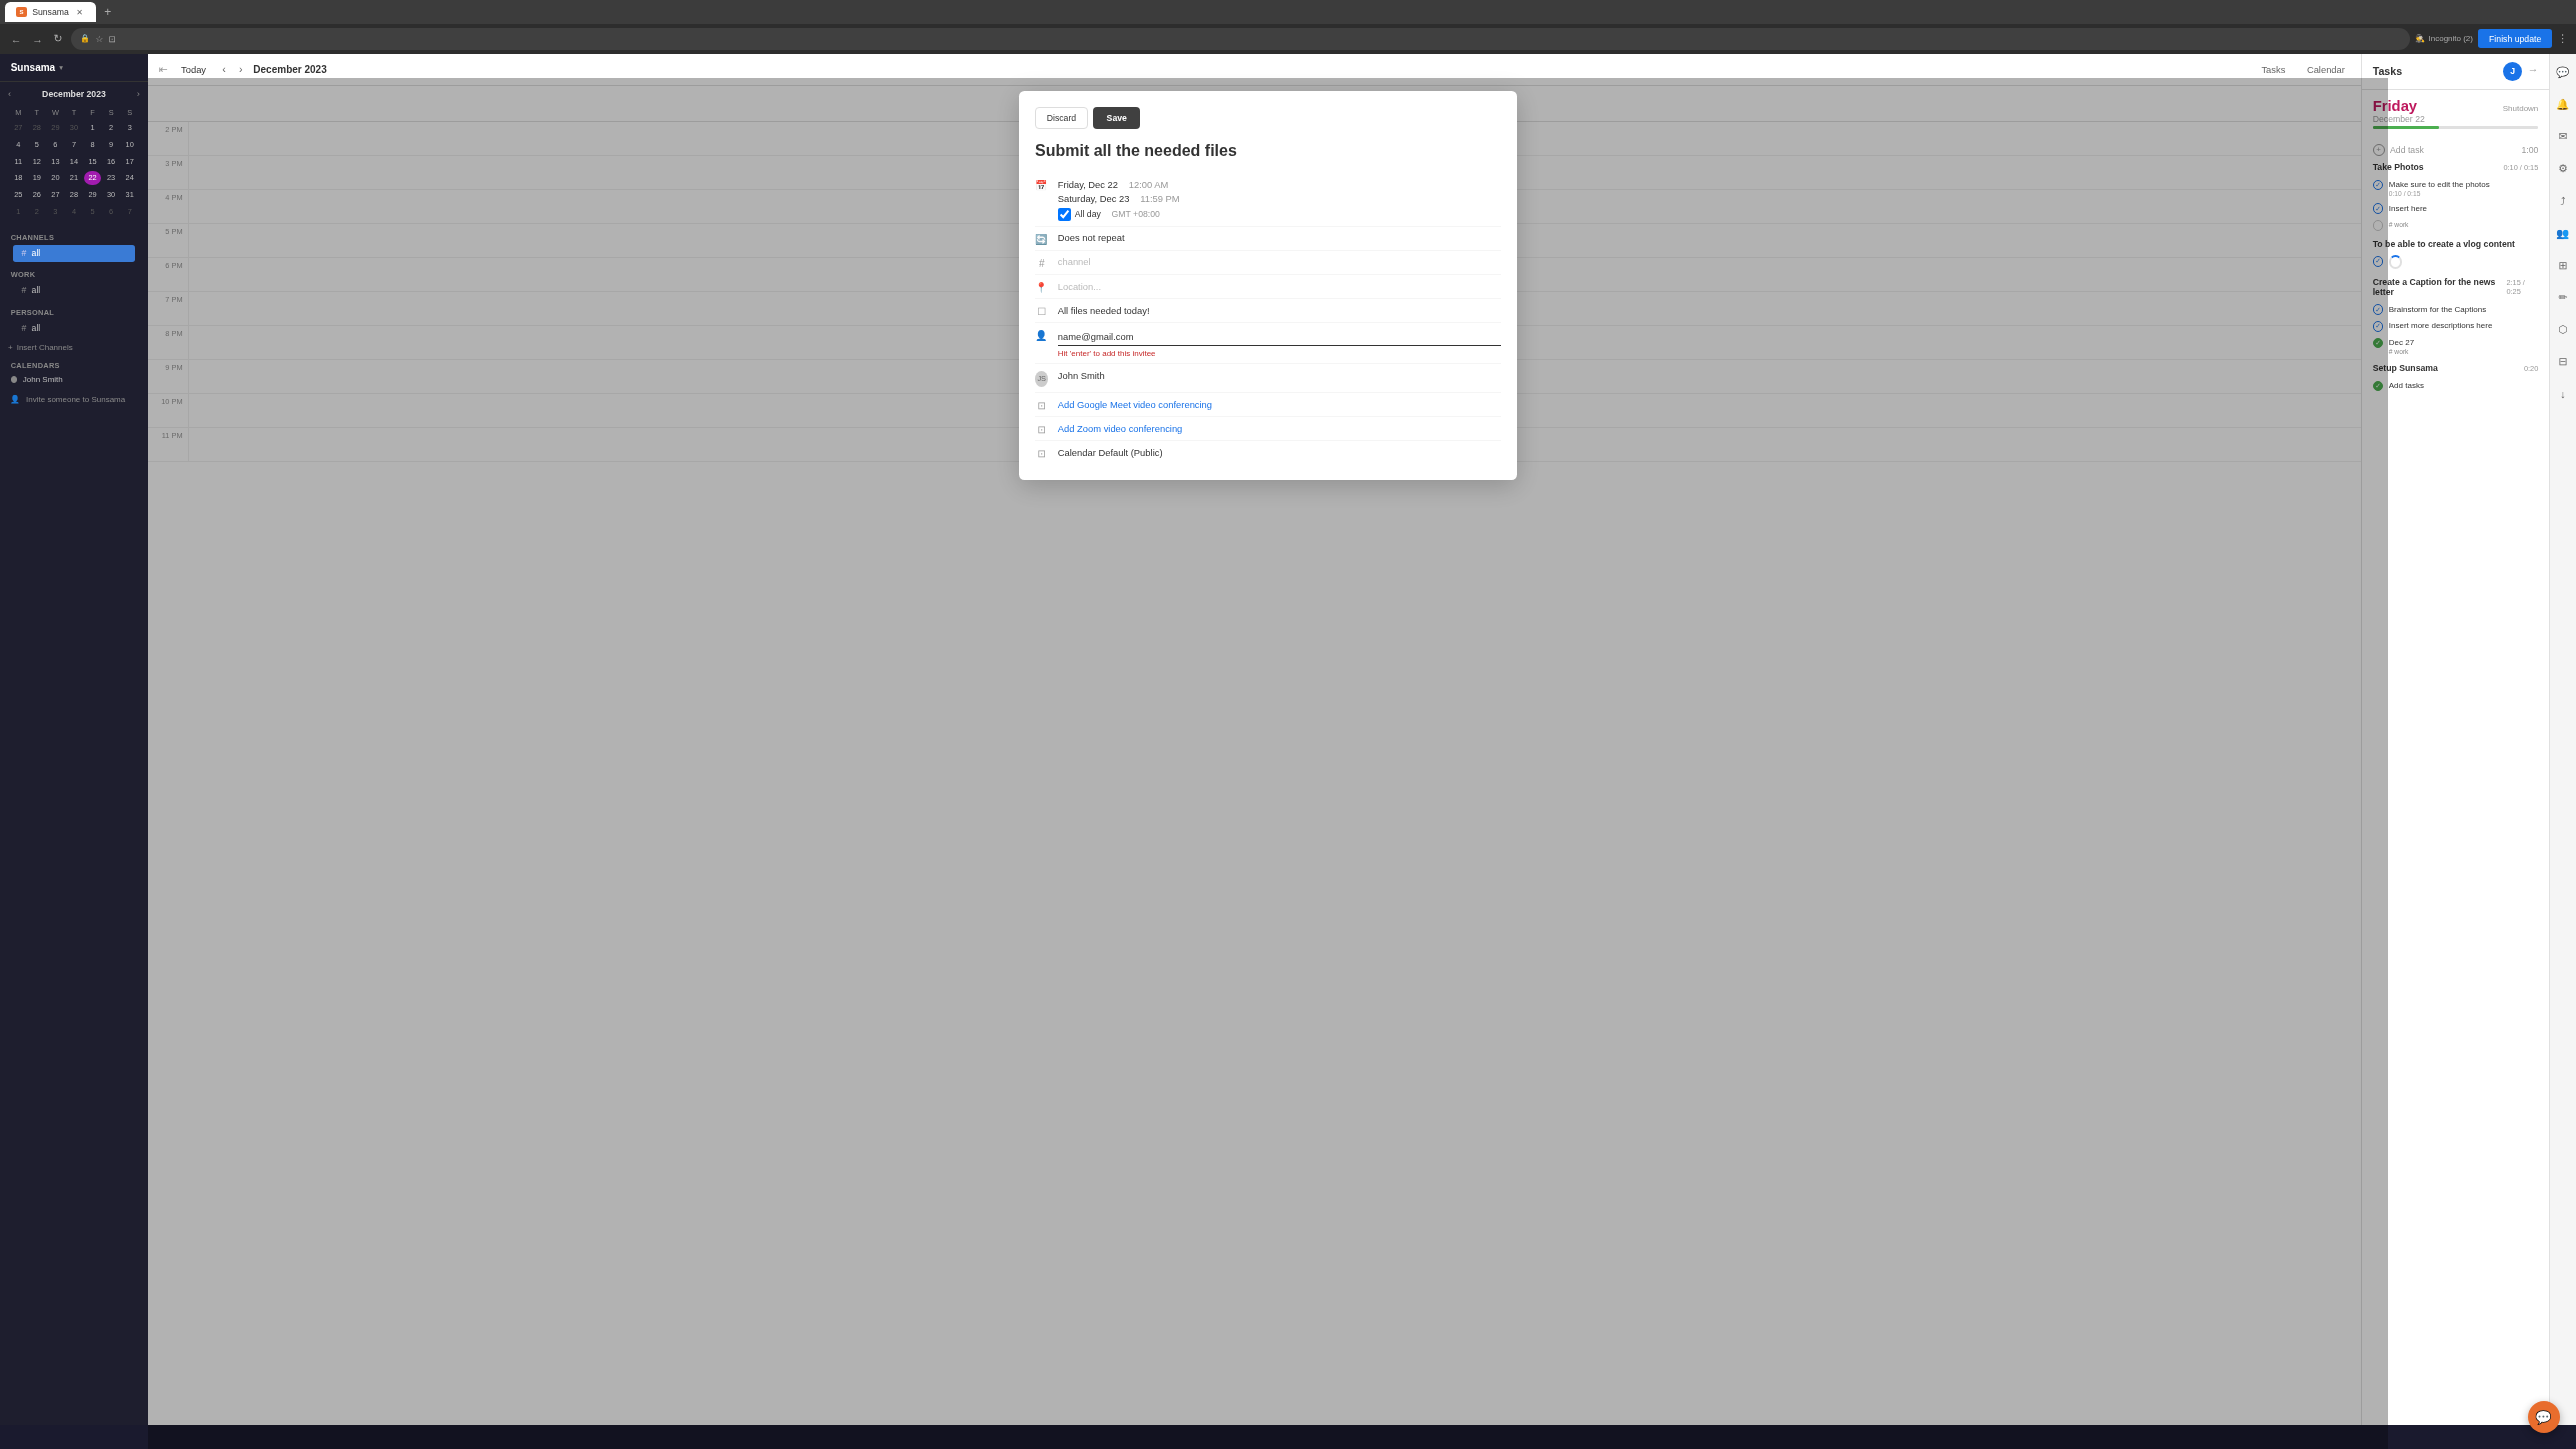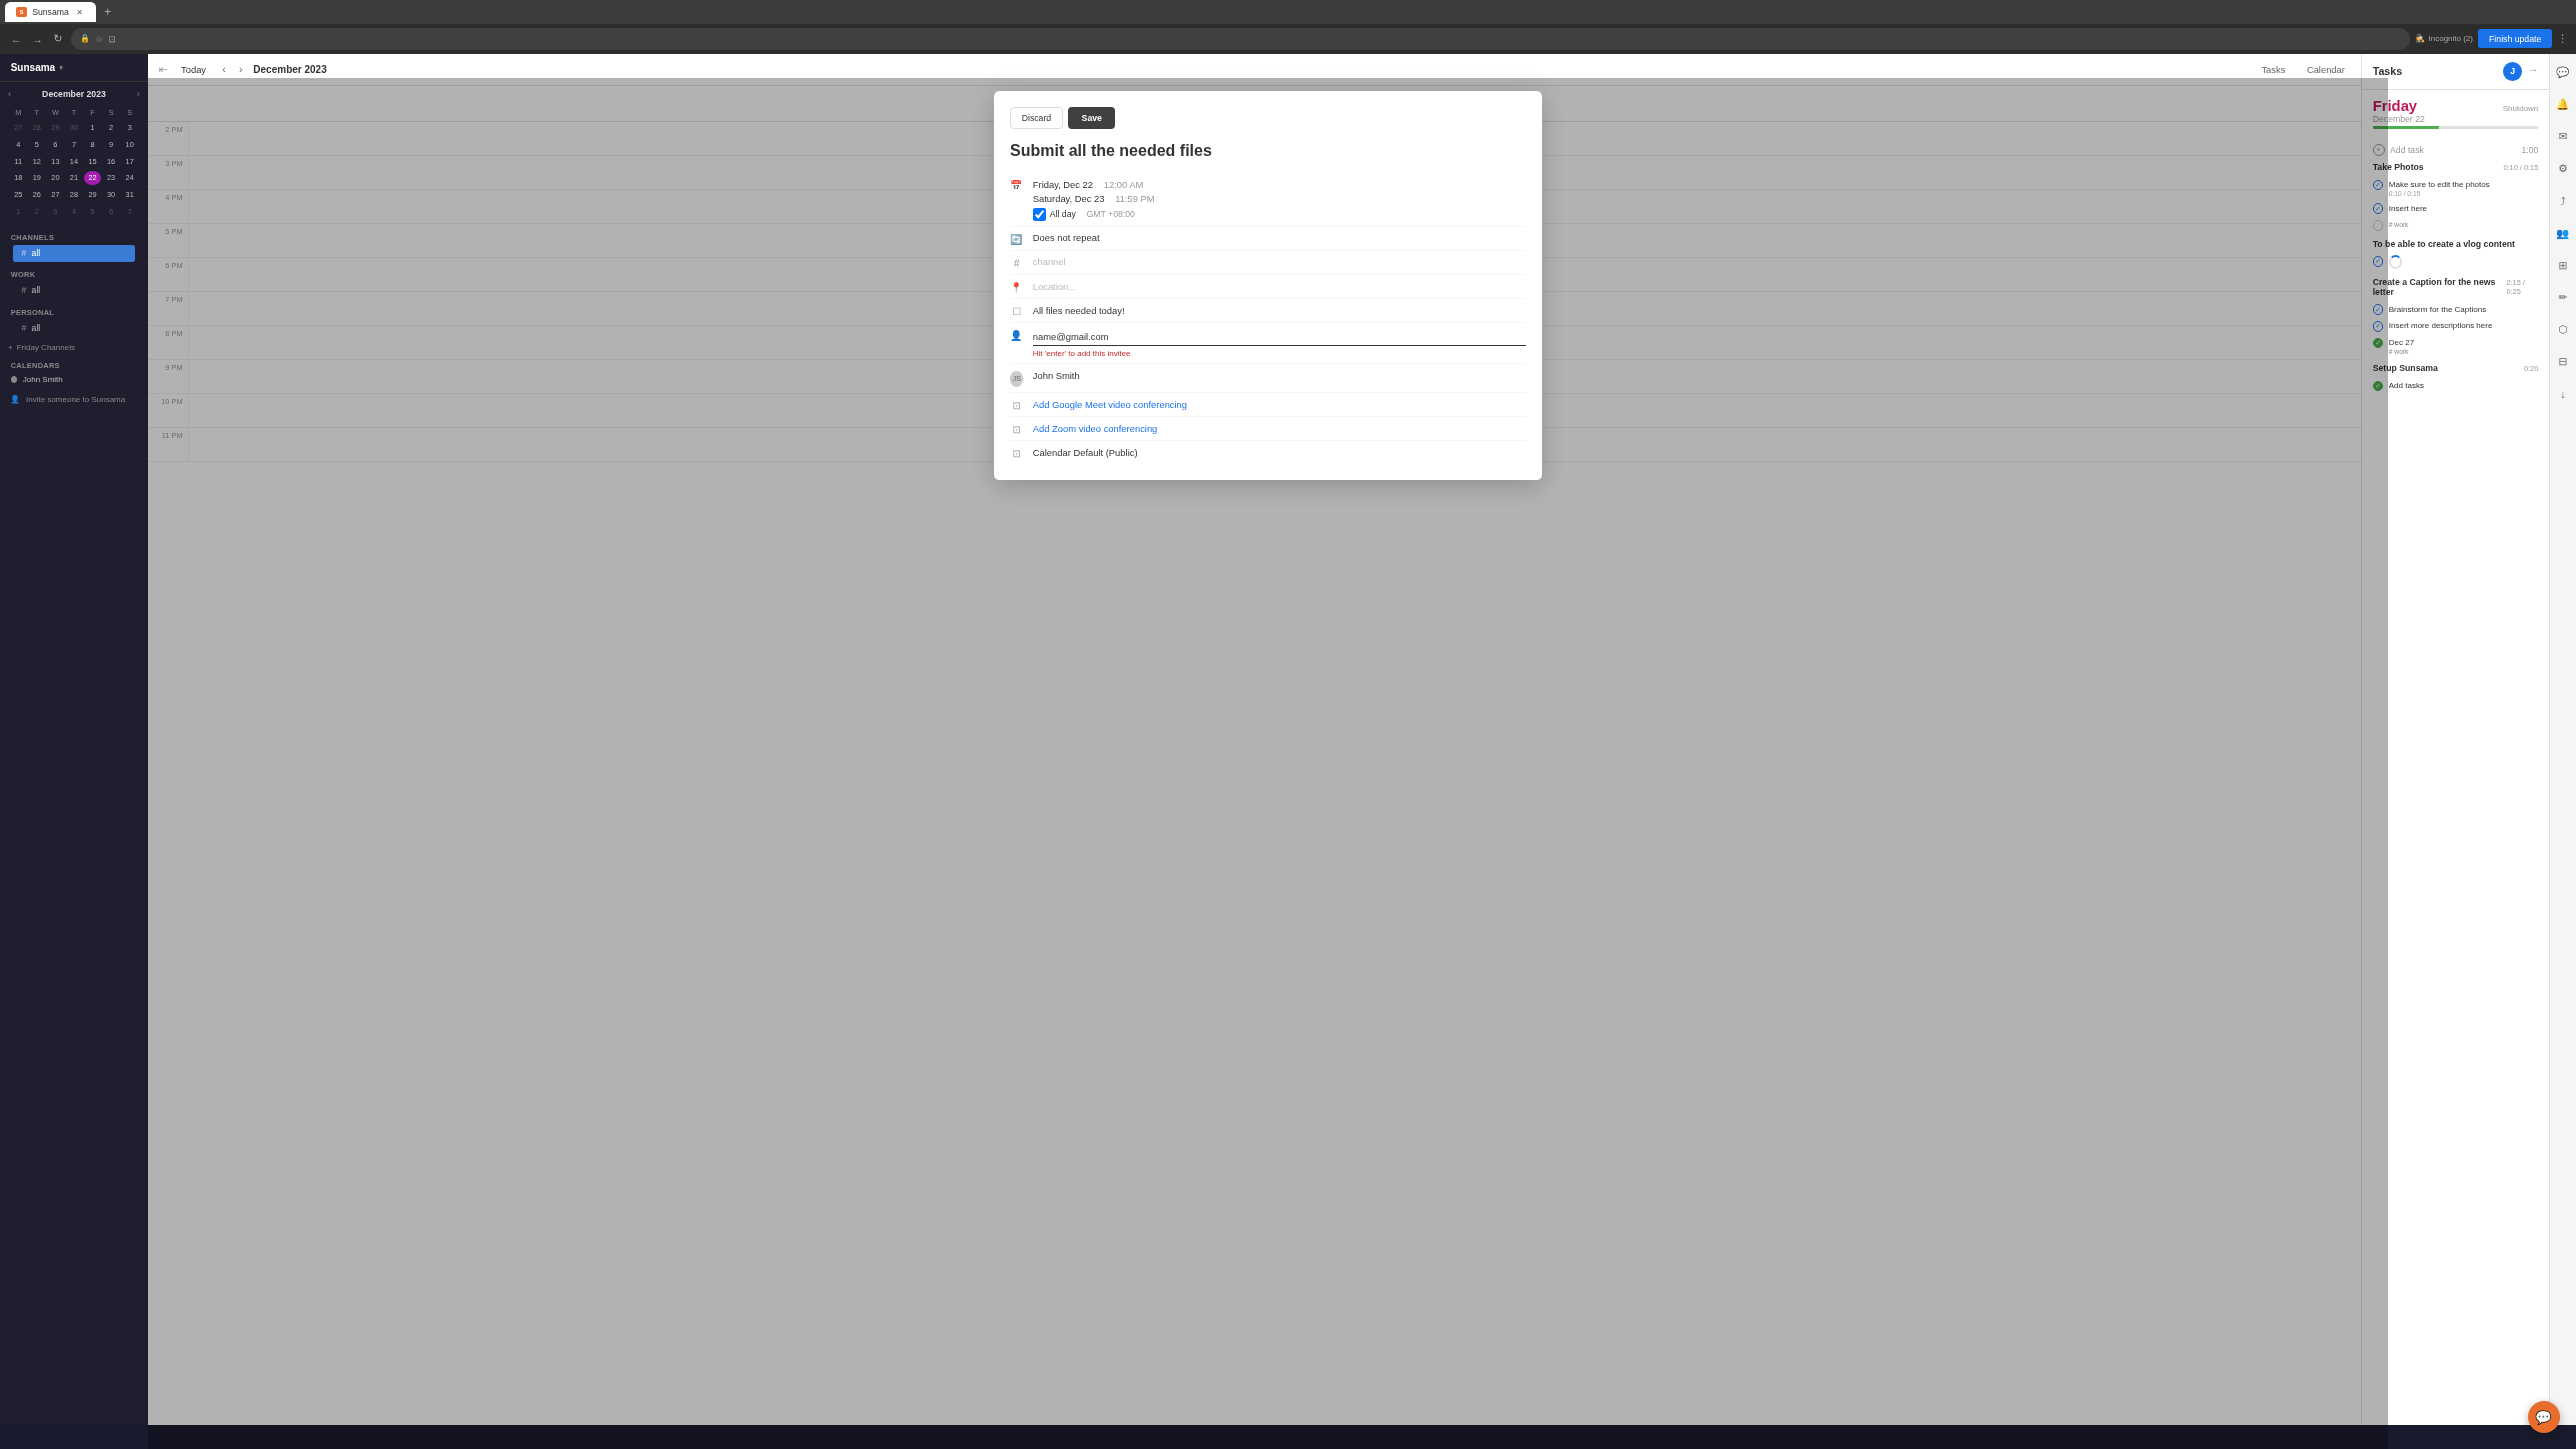--- a/index.html
+++ b/index.html
@@ -87,21 +87,21 @@
     .task-item { display: flex; align-items: flex-start; gap: 5.4px; padding: 2.7px 0; }
     .task-check { width: 10.7px; height: 10.7px; border-radius: 50%; border: 1.3px solid #ccc; flex-shrink: 0; margin-top: 0.7px; cursor: pointer; display: flex; align-items: center; justify-content: center; }
     .task-check.done { border-color: #4caf50; background: #4caf50; color: white; font-size: 6.7px; }
     .task-check.half { border-color: #1a73e8; }
     .task-text { font-size: 8px; color: #333; flex: 1; line-height: 1.4; }
     .task-tag { font-size: 6.7px; color: #888; }
     .task-badge { font-size: 6.7px; color: #999; white-space: nowrap; }
 
     
     .modal-overlay { position: fixed; top: 78px; left: 148px; right: 188px; bottom: 0; background: rgba(0,0,0,0.3); z-index: 100; display: flex; align-items: flex-start; justify-content: center; padding-top: 13.4px; }
-    .modal { background: #fff; border-radius: 5.4px; width: 548px; max-height: 85vh; overflow-y: auto; box-shadow: 0 5.4px 27px rgba(0,0,0,0.2); padding: 16px; position: relative; }
+    .modal { background: #fff; border-radius: 5.4px; width: 498px; max-height: 85vh; overflow-y: auto; box-shadow: 0 5.4px 27px rgba(0,0,0,0.2); padding: 16px; position: relative; }
     .modal-actions { display: flex; gap: 5.4px; margin-bottom: 13.4px; }
     .btn-discard { padding: 4.7px 10.7px; border: 0.7px solid #ddd; background: #fff; border-radius: 4px; font-size: 8.7px; cursor: pointer; color: #333; }
     .btn-save { padding: 4.7px 13.4px; background: #404040; color: #fff; border: none; border-radius: 4px; font-size: 8.7px; cursor: pointer; font-weight: 700; }
     .modal-title { font-size: 16px; font-weight: 600; color: #333; margin-bottom: 13.4px; }
     .modal-field { display: flex; align-items: flex-start; gap: 9.4px; padding: 5.4px 0; border-bottom: 0.7px solid #f5f5f5; }
     .modal-field-icon { width: 13.4px; color: #999; flex-shrink: 0; margin-top: 1.3px; font-size: 10px; display: flex; align-items: center; justify-content: center; }
     .modal-field-content { flex: 1; }
     .modal-field-row { display: flex; align-items: center; gap: 10.7px; }
     .field-date { font-size: 9.4px; color: #333; }
     .field-time { font-size: 9.4px; color: #999; }
@@ -270,21 +270,21 @@
     <div class="sidebar-section">
       <div class="sidebar-section-title">PERSONAL</div>
       <div class="sidebar-item">
         <span class="hash">#</span>
         <span>all</span>
       </div>
     </div>
 
     <div class="sidebar-manage">
       <span>+</span>
-      <span>Friday Channels</span>
+      <span>Insert Channels</span>
     </div>
 
     <div class="sidebar-calendars">
       <div class="sidebar-section-title">CALENDARS</div>
       <div class="sidebar-cal-item">
         <div class="cal-dot"></div>
         <span>John Smith</span>
       </div>
     </div>
 

